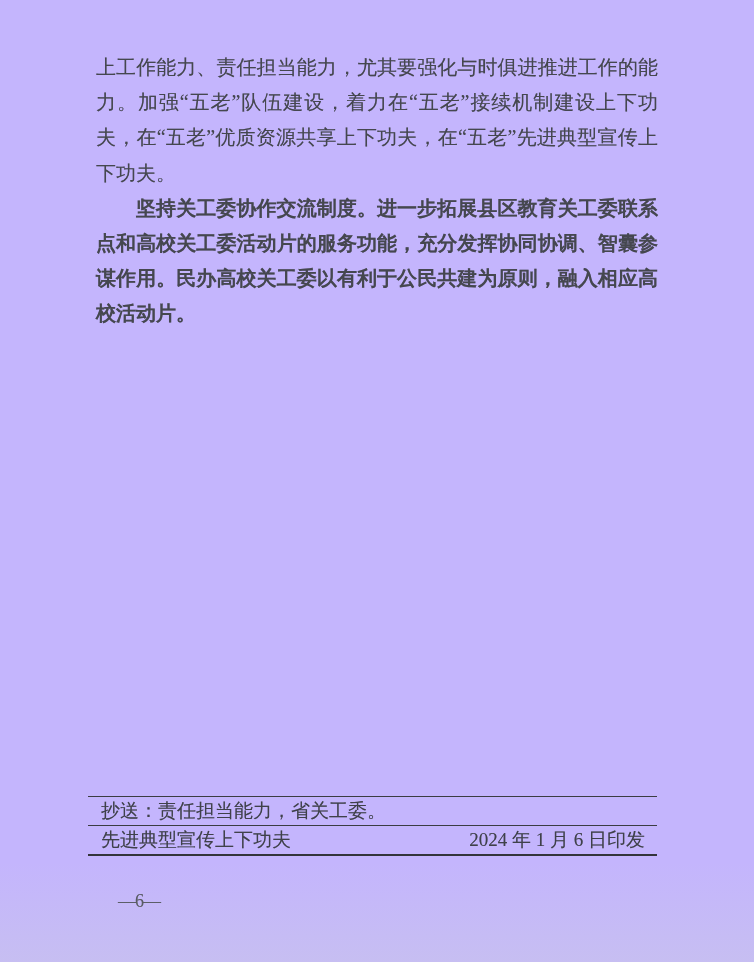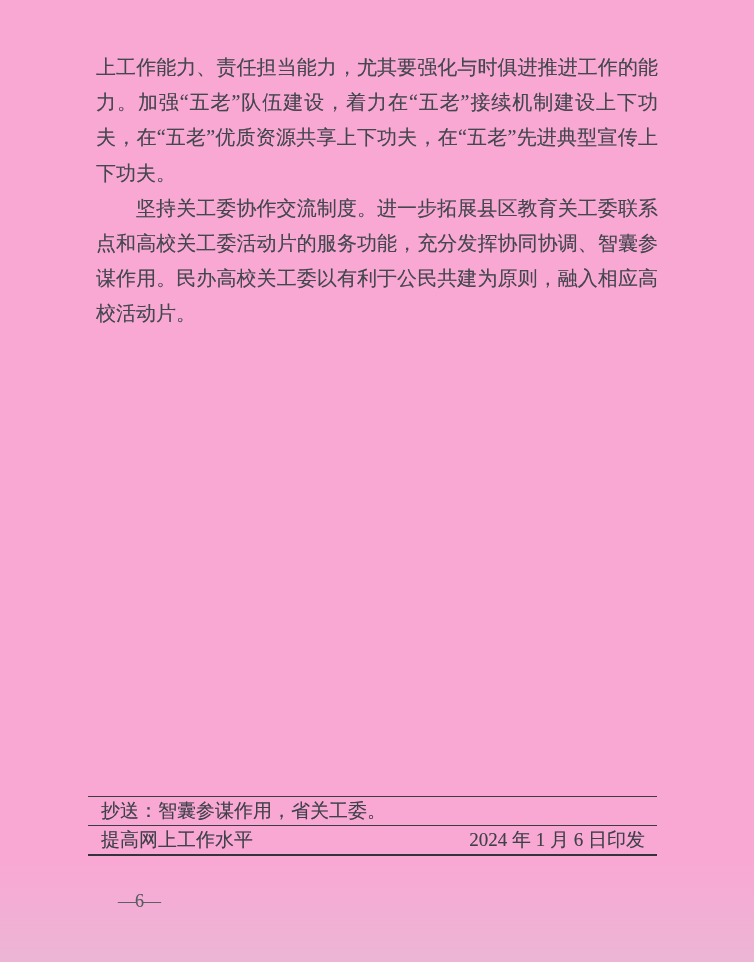--- a/index.html
+++ b/index.html
@@ -4,21 +4,21 @@
 <style>
   html, body {
     margin: 0;
     padding: 0;
     background: #ffffff;
   }
   .page {
     position: relative;
     width: 754px;
     height: 962px;
-    background: #f9a8d4;
+    background: #c4b5fd;
     font-family: "Liberation Serif", "DejaVu Serif", serif;
     color: #45474f;
     overflow: hidden;
   }
   
   .page::after {
     content: "";
     position: absolute;
     left: 0; right: 0; bottom: 0;
     height: 100px;
@@ -35,20 +35,21 @@
     text-align: justify;
     text-justify: inter-ideograph;
     color: #45474f;
     text-shadow: 0 0 0.5px rgba(69, 71, 79, 0.45);
   }
   .body-text p {
     margin: 0;
   }
   .body-text p.indent {
     text-indent: 2em;
+    font-weight: bold;
   }
   .doc-footer {
     position: absolute;
     left: 88px;
     top: 796px;
     width: 569px;
     font-size: 19px;
     color: #3f414a;
     text-shadow: 0 0 0.5px rgba(63, 65, 74, 0.4);
   }
@@ -89,24 +90,24 @@
 
 <div class="page">
 
   <div class="body-text">
     <p>上工作能力、责任担当能力，尤其要强化与时俱进推进工作的能力。加强“五老”队伍建设，着力在“五老”接续机制建设上下功夫，在“五老”优质资源共享上下功夫，在“五老”先进典型宣传上下功夫。</p>
     <p class="indent">坚持关工委协作交流制度。进一步拓展县区教育关工委联系点和高校关工委活动片的服务功能，充分发挥协同协调、智囊参谋作用。民办高校关工委以有利于公民共建为原则，融入相应高校活动片。</p>
   </div>
 
   <div class="doc-footer">
     <div class="rule"></div>
-    <div class="cc-row">抄送：智囊参谋作用，省关工委。</div>
+    <div class="cc-row">抄送：责任担当能力，省关工委。</div>
     <div class="rule"></div>
     <div class="issuer-row">
-      <span>提高网上工作水平</span>
+      <span>先进典型宣传上下功夫</span>
       <span>2024 年 1 月 6 日印发</span>
     </div>
     <div class="rule thick"></div>
   </div>
 
   <div class="page-number">—6—</div>
 
 </div>
 
 </body></html>

